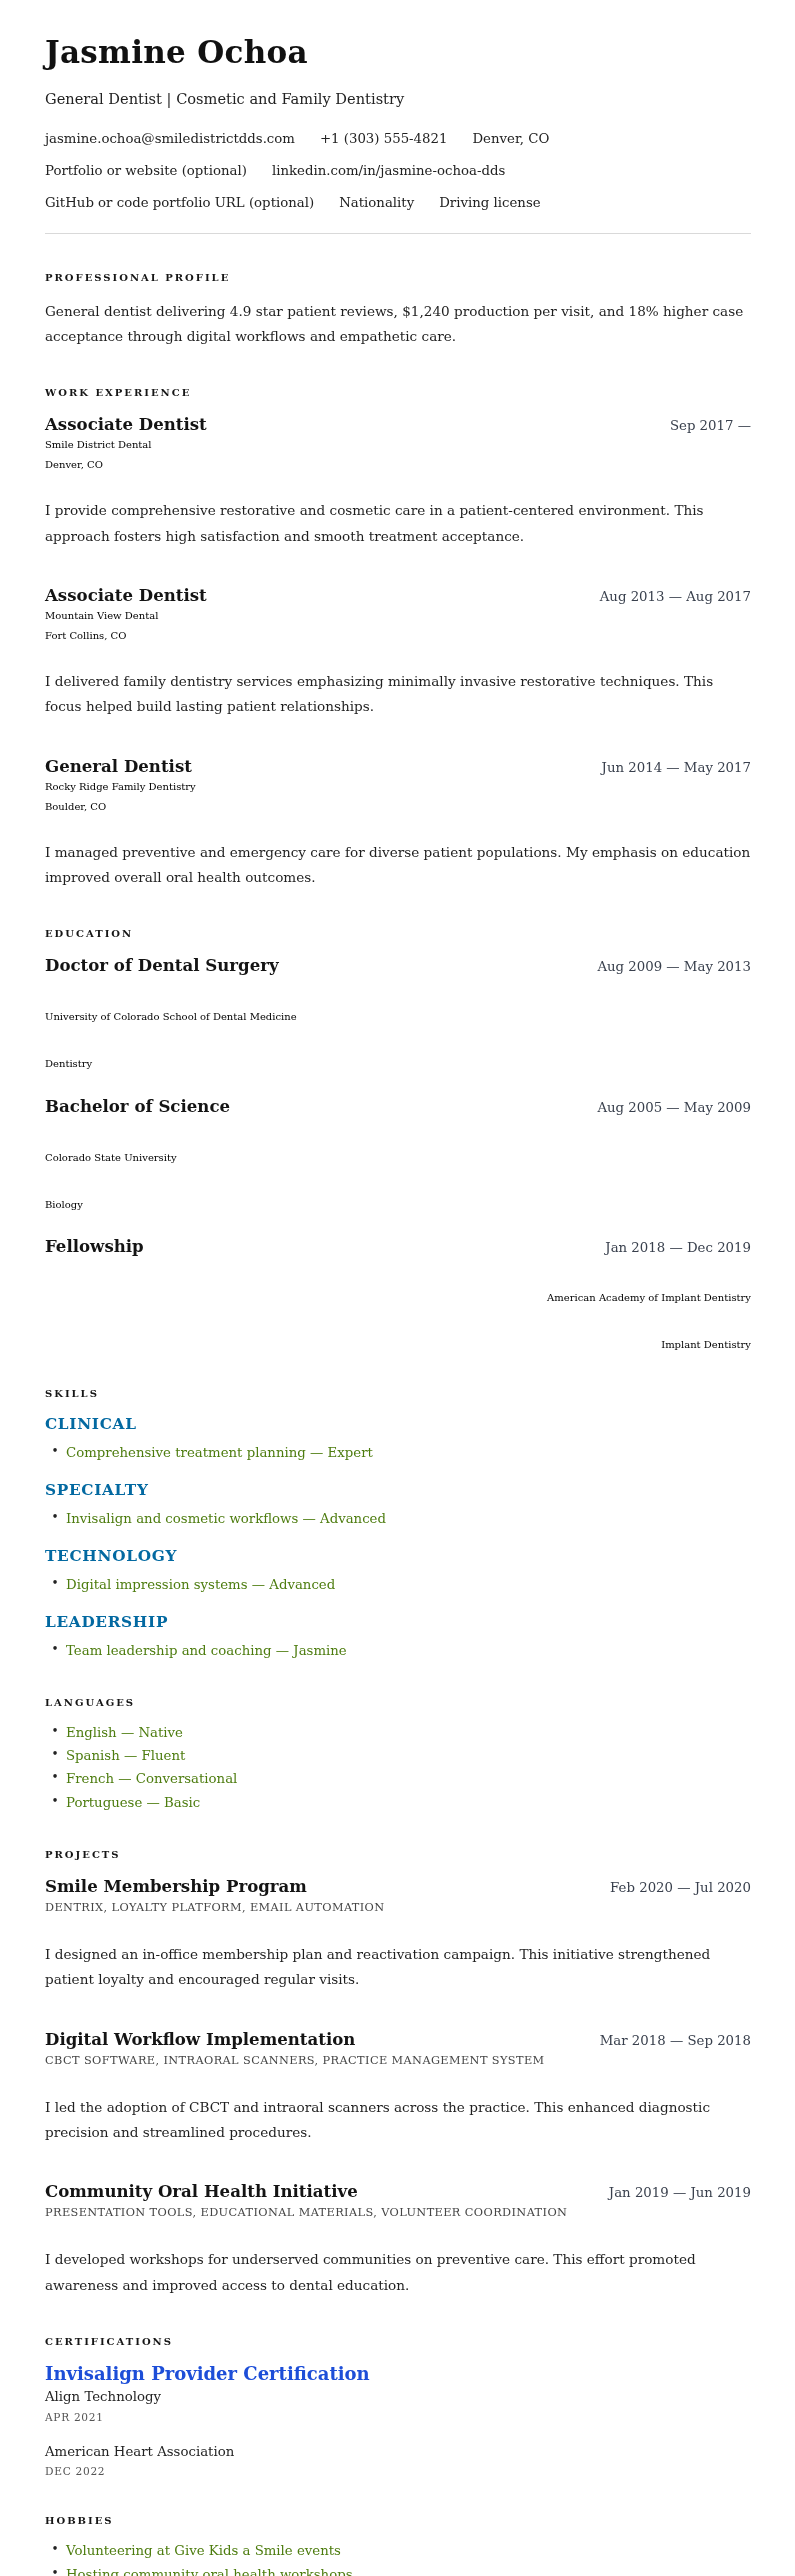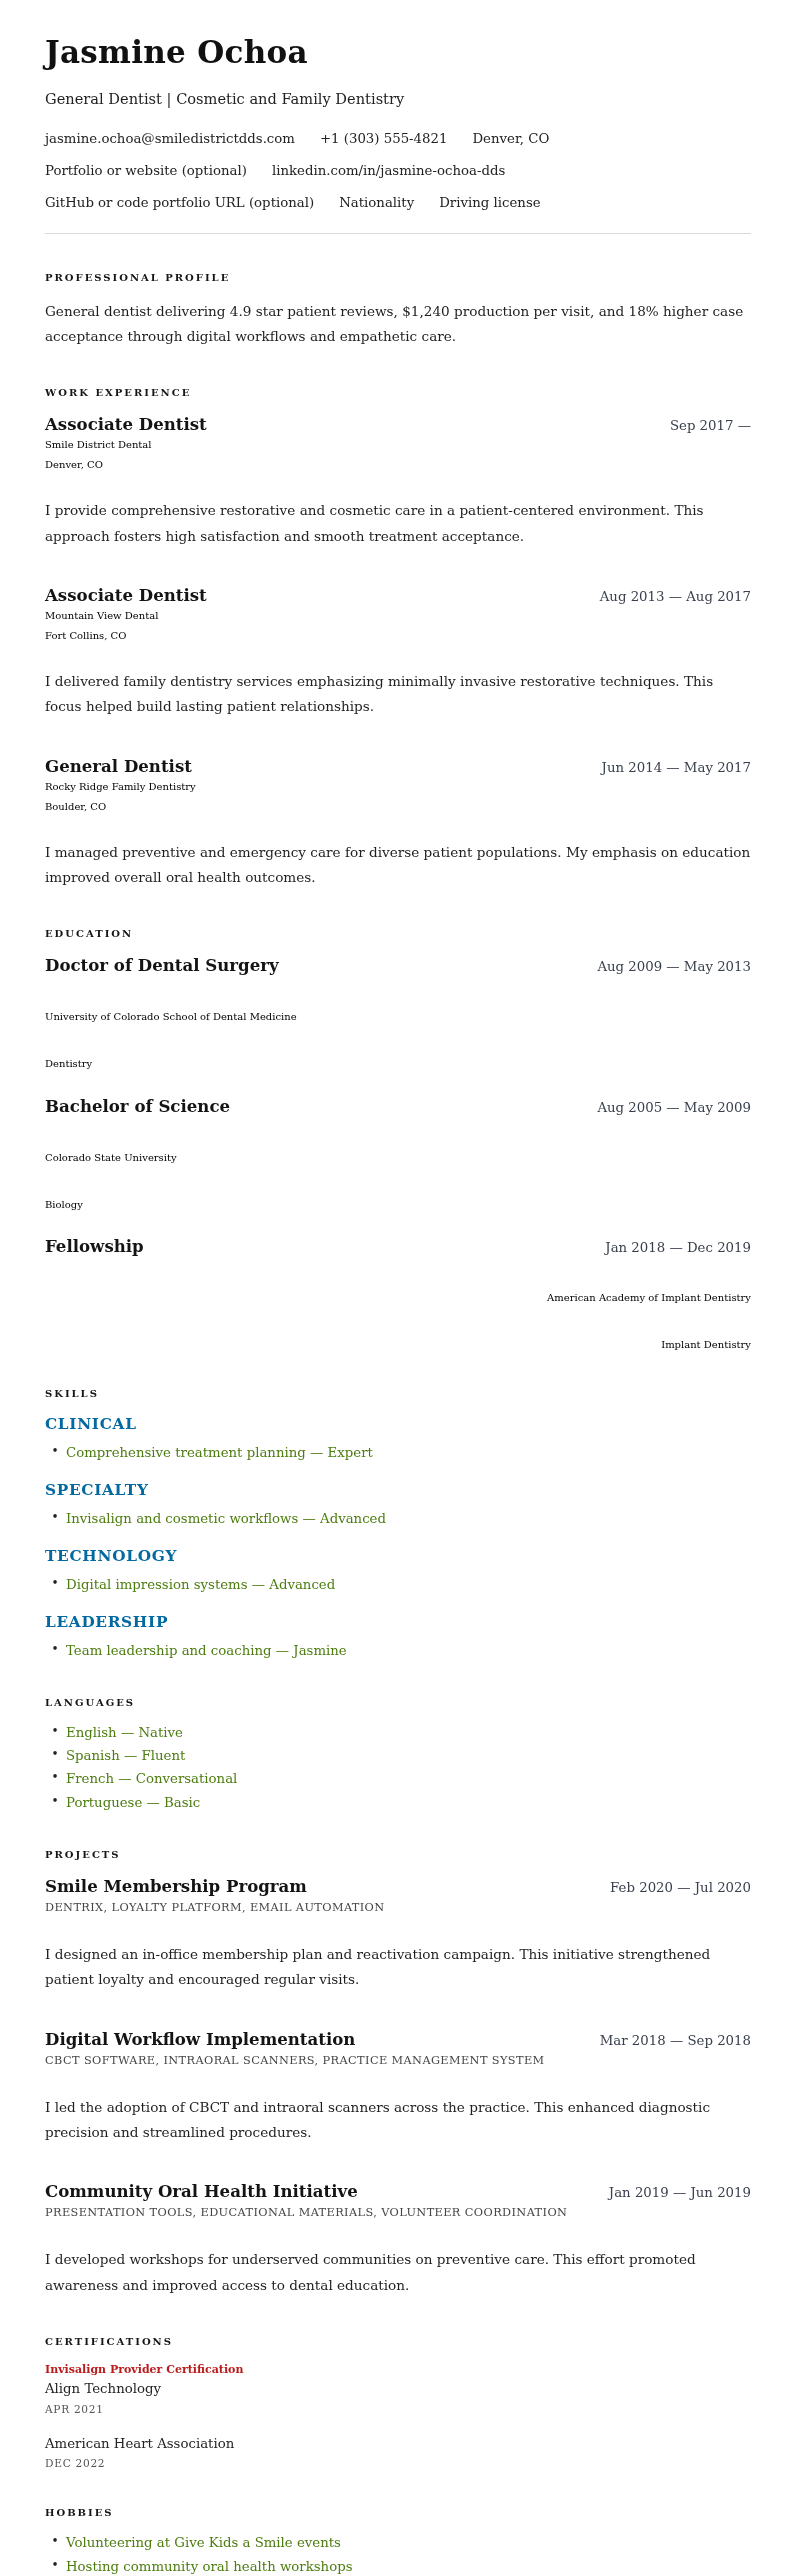--- a/index.html
+++ b/index.html
@@ -124,23 +124,23 @@
     left: 6.6px;
     top: 0;
     color: #222222;
     font-size: 12px;
   }
 
   
   .cert-entry { margin-bottom: 21px; }
   .cert-entry:last-child { margin-bottom: 0; }
   .cert-name {
-    font-size: 11px;
-    font-weight: 700;
-    color: #b91c1c;
+    font-size: 18px;
+    font-weight: 700;
+    color: #1d4ed8;
     margin-bottom: 5.3px;
   }
   .cert-issuer {
     font-size: 13.3px;
     color: #242424;
     margin-bottom: 6.6px;
   }
   .cert-date {
     font-size: 10.6px;
     letter-spacing: 0.7px;

